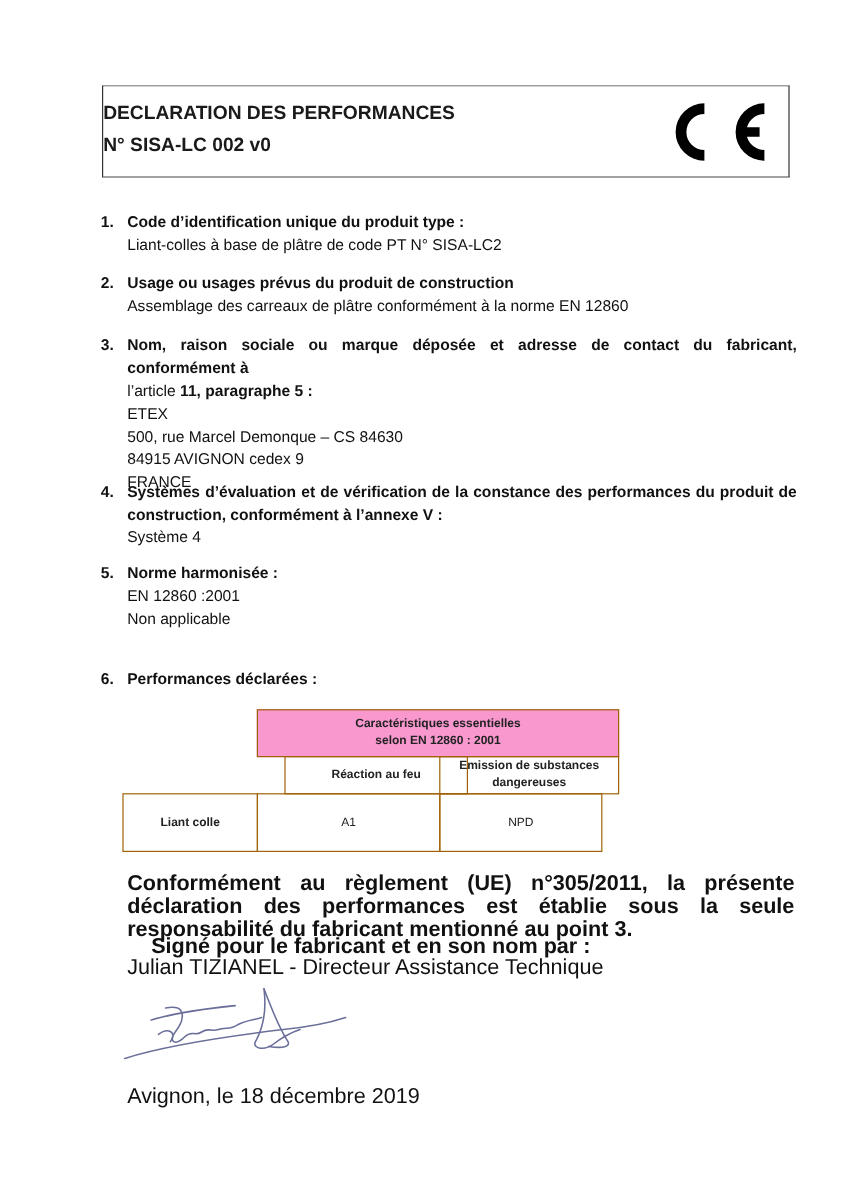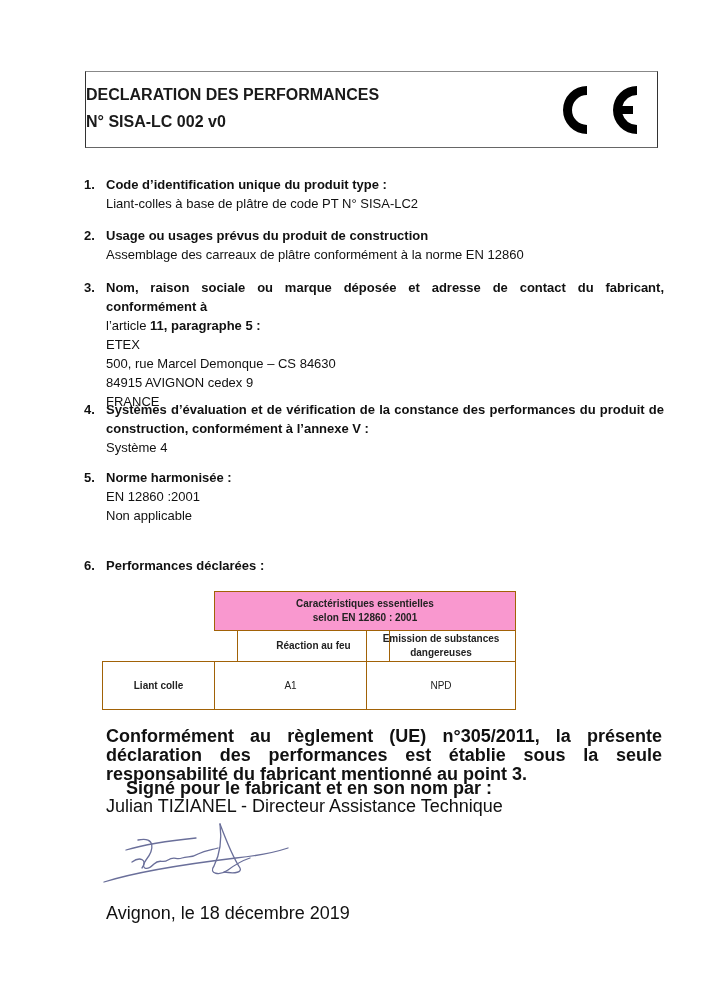--- a/index.html
+++ b/index.html
@@ -99,21 +99,21 @@
 
   <div class="table">
     <div class="cell pink b" style="left:214px; top:591px; width:302px; height:40px; flex-direction:column;">
       <div>Caractéristiques essentielles</div>
       <div>selon EN 12860 : 2001</div>
     </div>
     <div class="cell b" style="left:198px; top:630px; width:153px; height:32px;margin-left:39px;">Réaction au feu</div>
     <div class="cell b" style="left:366px; top:630px; width:150px; height:32px; padding:0 10px;">Emission de substances dangereuses</div>
     <div class="cell b" style="left:102px; top:661px; width:113px; height:49px;">Liant colle</div>
     <div class="cell b" style="left:214px; top:661px; width:153px; height:49px; font-weight:normal;">A1</div>
-    <div class="cell b" style="left:366px; top:661px; width:150px; height:49px; font-weight:normal;">NPD</div>
+    <div class="cell b" style="left:366px; top:661px; width:136px; height:49px; font-weight:normal;">NPD</div>
   </div>
 
   <div class="para bold" style="top:727px; text-align:justify; text-align-last:left;">Conformément au règlement (UE) n°305/2011, la présente déclaration des performances est établie sous la seule responsabilité du fabricant mentionné au point 3.</div>
 
   <div class="para bold" style="top:779px;margin-left:20px;">Signé pour le fabricant et en son nom par :</div>
   <div class="para" style="top:797px;">Julian TIZIANEL - Directeur Assistance Technique</div>
 
   <svg style="position:absolute; left:96px; top:820px; width:200px; height:70px;" viewBox="0 0 200 70">
     <g fill="none" stroke="#6a6f9a" stroke-width="1.3" stroke-linecap="round" stroke-linejoin="round">
       <path d="M8 62 C40 52 90 44 140 38 C160 36 180 32 192 28"></path>

